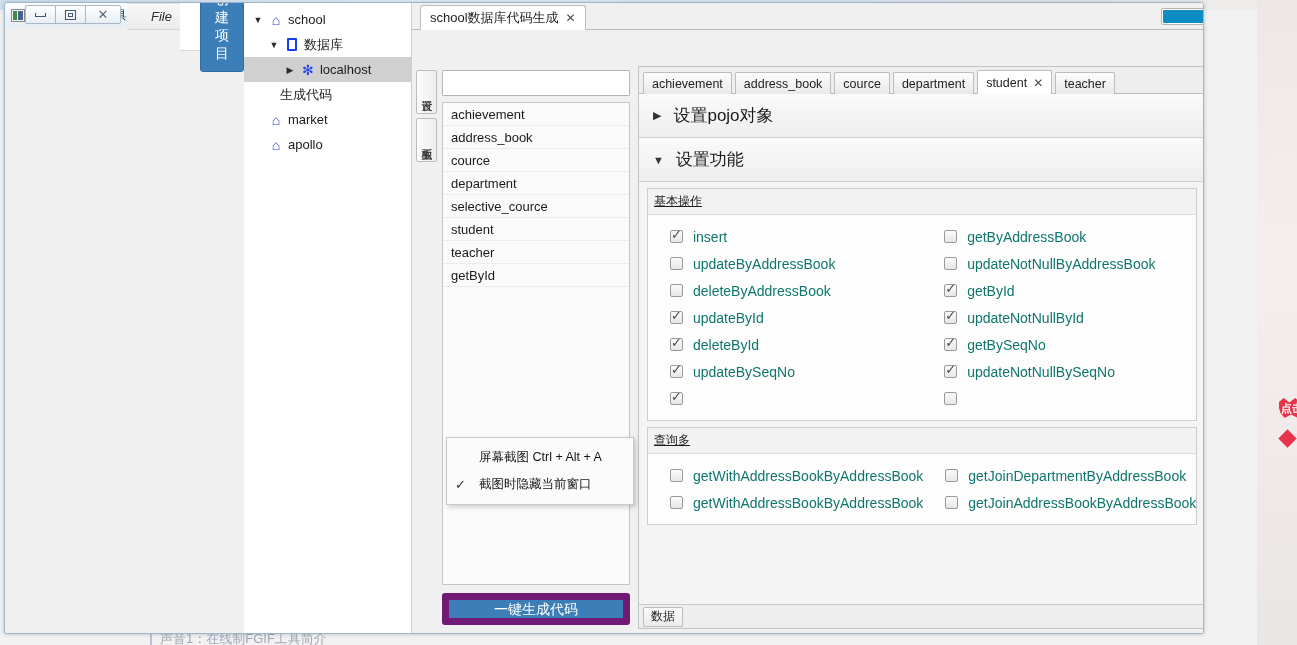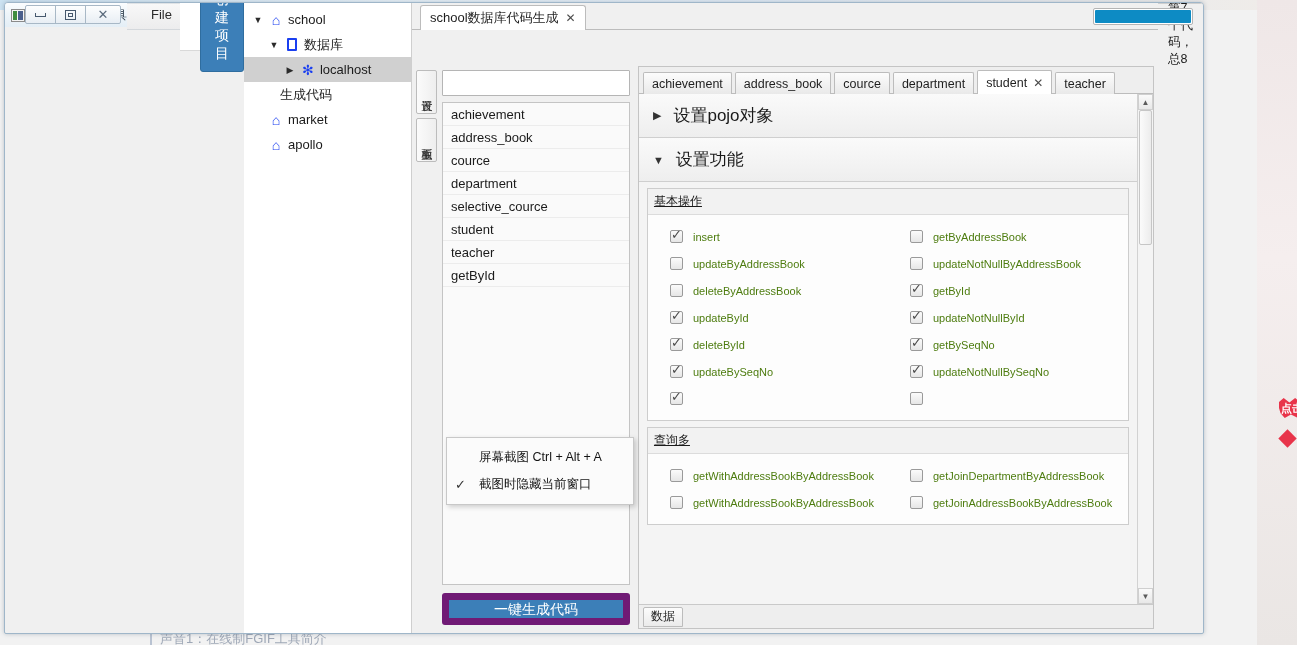--- a/index.html
+++ b/index.html
@@ -77,21 +77,21 @@
   .glyph-max { width:11px; height:10px; border:1px solid #46586d; position:relative; }
   .glyph-max::after { content:""; position:absolute; left:2px; top:2px; right:2px; bottom:2px; border:1px solid #46586d; }
   .glyph-close { font-size:13px; color:#5a6a7c; line-height:1; font-family:"DejaVu Sans", sans-serif; }
 
   
   .menubar {
     height:27px; flex:0 0 27px;
     background:linear-gradient(180deg,#f8f8f8,#ececed);
     border-top:1px solid #dfe3e6;
     border-bottom:1px solid #d4d8dc;
-    display:flex; align-items:flex-start; padding-left:16px;
+    display:flex; align-items:center; padding-left:16px;font-style:italic;
   }
   .menu-item { font-size:13px; color:#2b2b2b; padding:3px 8px; cursor:default; }
 
   
   .toolbar {
     height:48px; flex:0 0 48px; background:#ffffff;
     display:flex; align-items:center; padding-left:20px;
     border-bottom:1px solid #d9d9d9;
   }
   .btn-primary {
@@ -213,21 +213,21 @@
   .cb-row { display:flex; align-items:center; height:27px; padding-left:22px; }
   .cb {
     width:13px; height:13px; flex:0 0 13px;
     border:1px solid #9a9a9a; background:linear-gradient(180deg,#fbfbfb,#e6e6e6);
     margin-right:10px; border-radius:2px; position:relative; cursor:pointer;
   }
   .cb.on::after {
     content:"✓"; position:absolute; left:0px; top:-4px;
     font-size:13px; color:#4a4a4a; font-family:"DejaVu Sans", sans-serif;
   }
-  .cb-label { font-size:11px; color:#4d7c0f; white-space:nowrap; }
+  .cb-label { font-size:14px; color:#0f766e; white-space:nowrap; }
 
   
   .vscroll {
     width:16px; flex:0 0 16px; background:#f0f0f0;
     border-left:1px solid #d2d2d2; display:flex; flex-direction:column;
   }
   .sb-arrow {
     height:16px; flex:0 0 16px; background:linear-gradient(180deg,#fafafa,#e8e8e8);
     border:1px solid #cfcfcf; display:flex; align-items:center; justify-content:center;
     font-size:8px; color:#5a5a5a; cursor:pointer;

